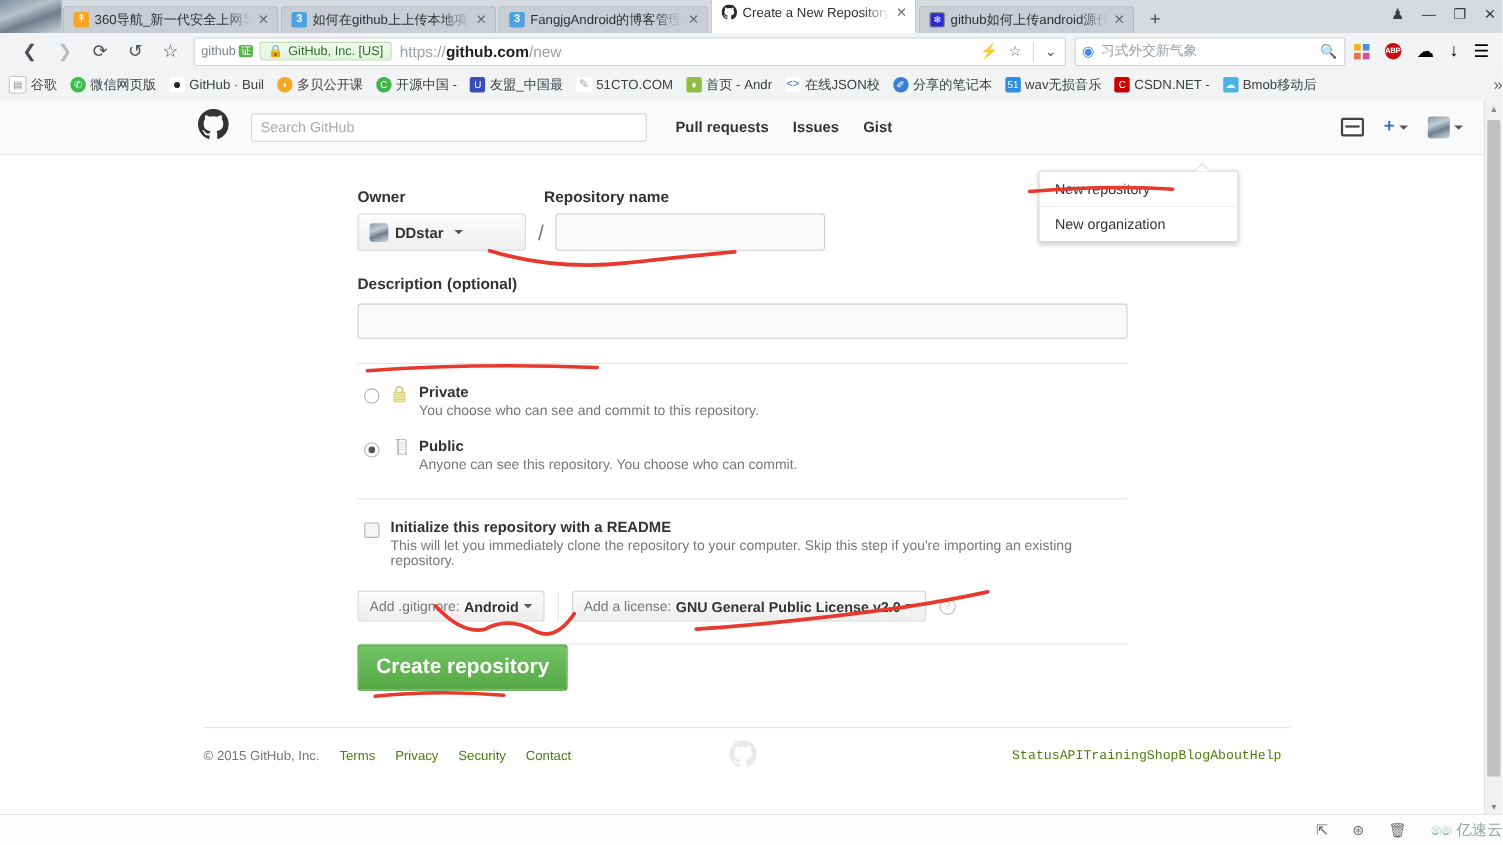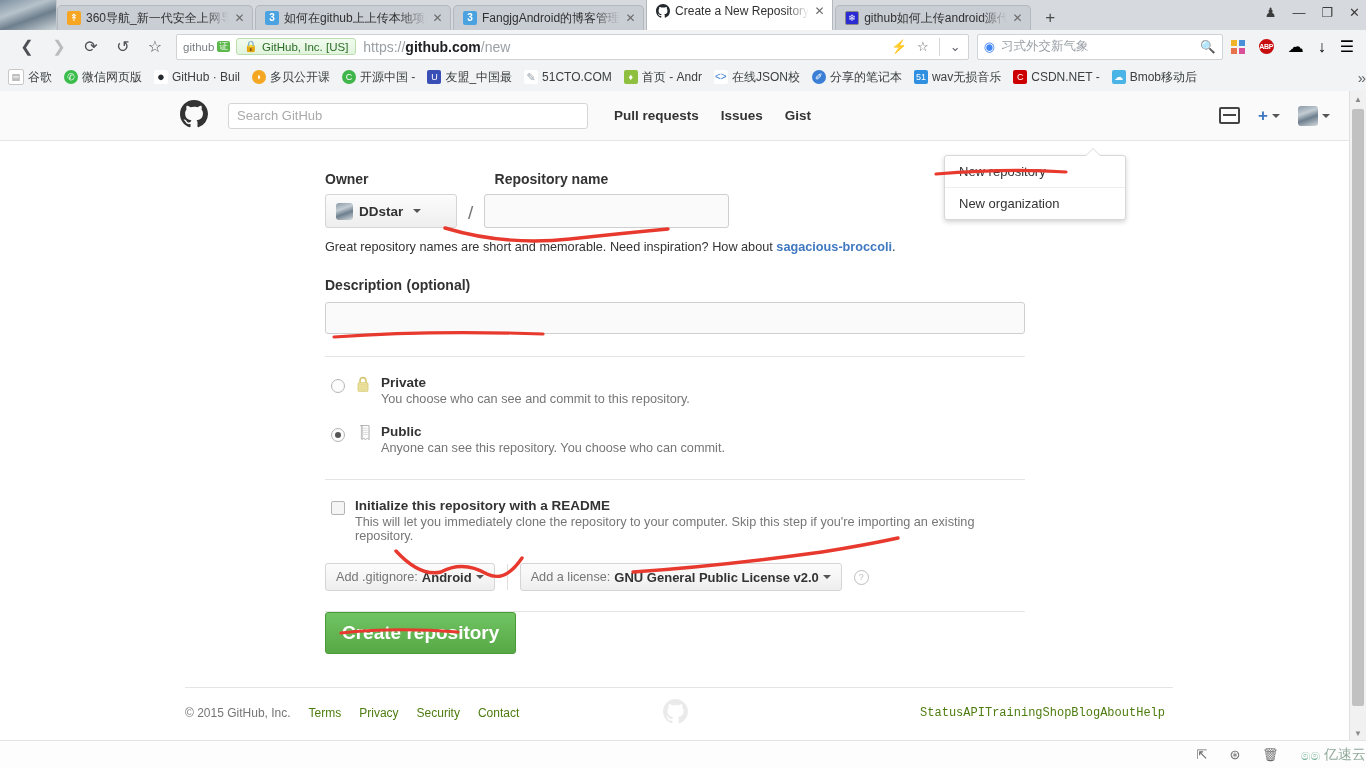--- a/index.html
+++ b/index.html
@@ -249,21 +249,21 @@
     border-bottom: 1px solid #eee;
     cursor: default;
   }
   .dd-item:last-child { border-bottom: none; }
 
   
   .content { padding: 30px 0 4px 0; position: relative; }
   .form-wrap { width: 700px; margin-left: 325px; }
   .field-label { font-size: 14px; font-weight: bold; color: #333; }
   .row-owner { display: flex; align-items: flex-end; gap: 0; margin-top: 7px; }
-  .owner-col { width: 132px; }
+  .owner-col { width: 153px; }
   .owner-btn {
     height: 34px; box-sizing: border-box;
     border: 1px solid #d5d5d5; border-radius: 3px;
     background: linear-gradient(#fcfcfc,#eeeeee);
     display: flex; align-items: center; gap: 6px;
     padding: 0 10px;
     font-size: 13.5px; font-weight: bold; color: #333;
     cursor: default;
   }
   .slash { font-size: 19px; color: #767676; margin: 0 11px 4px 11px; }
@@ -579,23 +579,20 @@
               <div class="owner-btn">
                 <span class="avatar-sm" style="width:17px;height:17px"></span>
                 <span>DDstar</span>
                 <span class="caret"></span>
               </div>
             </div>
             <div class="slash">/</div>
             <input class="repo-input" type="text" placeholder="" style="">
           </div>
 
-          <div class="hint">
-            <span>Great repository names are short and memorable. Need inspiration? How about </span><a>sagacious-broccoli</a><span>.</span>
-          </div>
 
           <div style="margin-top:22px">
             <span class="field-label">Description</span>
             <span class="field-label opt">(optional)</span>
           </div>
           <input class="desc-input" type="text" style="">
 
           <div class="divider"></div>
 
           

